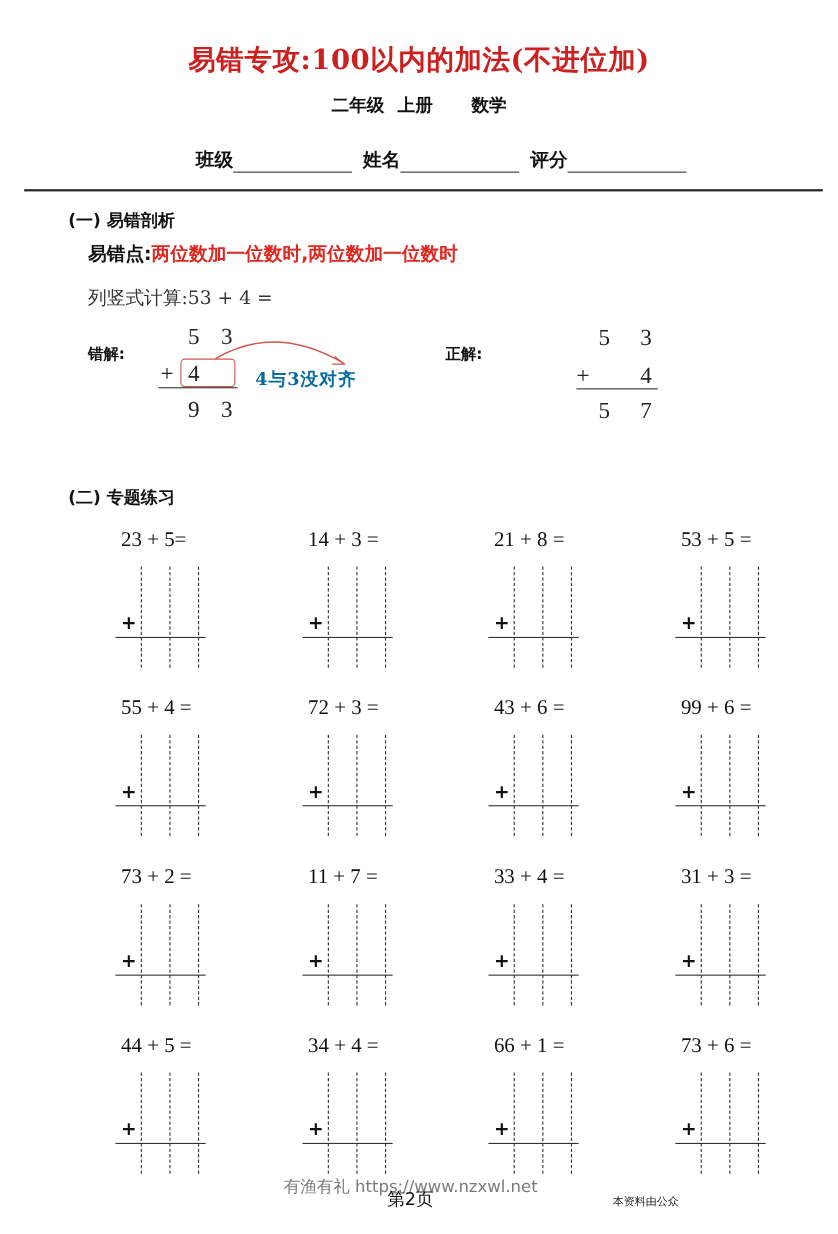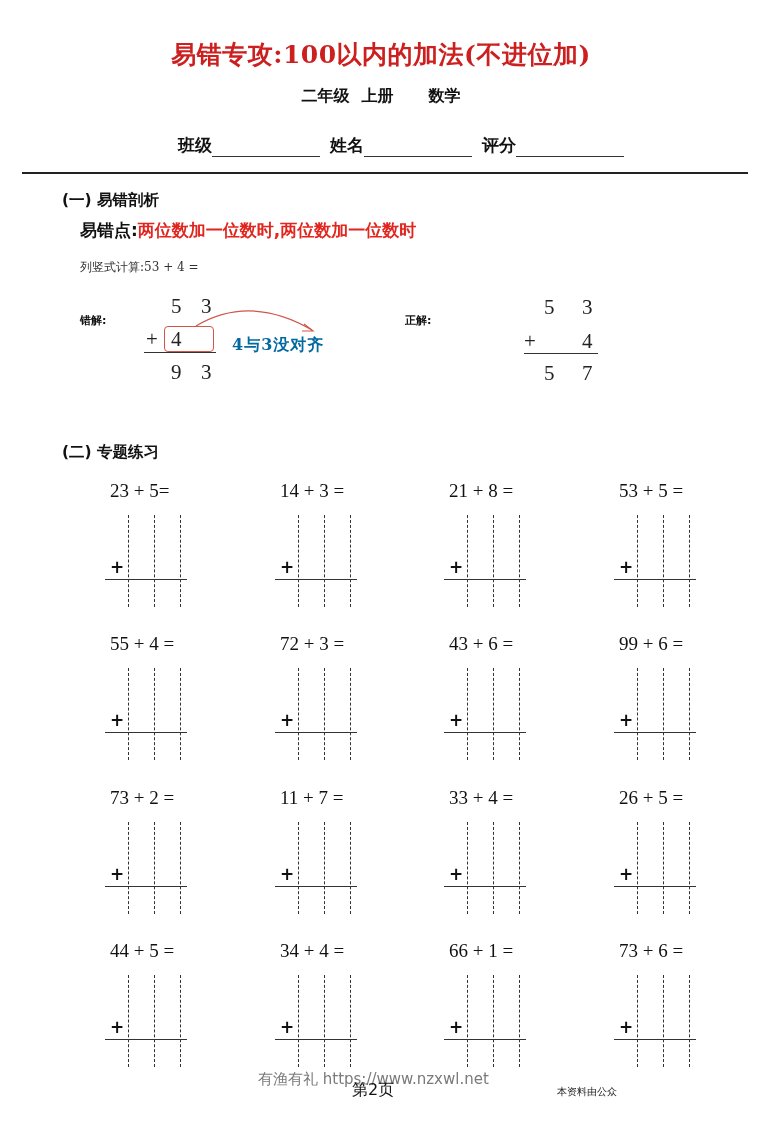--- a/index.html
+++ b/index.html
@@ -10,22 +10,22 @@
            font-weight:bold; font-size:25px; letter-spacing:0.5px; }
   .subtitle { left:0; width:762px; top:86px; text-align:center; font-weight:bold; font-size:16px; word-spacing:6px; }
   .subtitle span { margin:16px 6px; }
   .info { top:134px; left:178px; font-size:17px; font-weight:bold; display:flex; align-items:flex-end; }
   .info .lbl { white-space:nowrap; }
   .info .blank { display:inline-block; border-bottom:1.5px solid #333; height:18px; margin-right:10px; }
   .rule { left:22px; width:726px; top:172px; height:0; border-top:2px solid #222; }
   .sec-h { font-weight:bold; font-size:15.5px; }
   .err-line { top:219px; left:80px; font-size:17px; font-weight:bold; }
   .err-line .red { color:#e0261e; }
-  .calc-line { top:259px; left:80px; font-size:12px; font-family:"DejaVu Serif", serif; color:#333; }
-  .sol-label { font-weight:bold; font-size:11px; }
+  .calc-line { top:259px; left:80px; font-size:17px; font-family:"DejaVu Serif", serif; color:#333; }
+  .sol-label { font-weight:bold; font-size:14px; }
   .digit { font-family:"Liberation Serif", serif; font-size:21px; color:#222; line-height:1; }
   .hline { height:0; border-top:1.6px solid #333; }
   .note { font-family:"DejaVu Serif", serif; color:#0369a1; font-size:16px; font-weight:bold; letter-spacing:1px; }
   .eq { font-family:"Liberation Serif", serif; font-size:19px; color:#111; white-space:nowrap; line-height:1; }
   .dash { width:0; border-left:1.5px dashed #333; }
   .plus { font-size:17px; font-weight:bold; line-height:1; }
   .footer-wm { top:1070px; left:258px; font-size:15px; color:#7a7a7a; }
   .footer-page { top:1080px; left:352px; font-size:16px; color:#111; }
   .footer-note { top:1085px; left:557px; font-size:10px; color:#222; font-family:"DejaVu Serif", serif; }
 </style>
@@ -172,21 +172,21 @@
     <div class="abs" style="left: 0px; top: 0px;">
       <div class="abs eq" style="left: 449px; top: 788px;">33 + 4 =</div>
       <div class="abs dash" style="left: 467px; top: 822px; height: 92px;"></div>
       <div class="abs dash" style="left: 493px; top: 822px; height: 92px;"></div>
       <div class="abs dash" style="left: 519px; top: 822px; height: 92px;"></div>
       <div class="abs plus" style="left: 449px; top: 866px;">+</div>
       <div class="abs" style="left: 459px; top: 822px; width: 68px; height: 92px;"></div>
       <div class="abs hline" style="left: 444px; top: 886px; width: 82px;"></div>
     </div>
     <div class="abs" style="left: 0px; top: 0px;">
-      <div class="abs eq" style="left: 619px; top: 788px;">26 + 5 =</div>
+      <div class="abs eq" style="left: 619px; top: 788px;">31 + 3 =</div>
       <div class="abs dash" style="left: 637px; top: 822px; height: 92px;"></div>
       <div class="abs dash" style="left: 663px; top: 822px; height: 92px;"></div>
       <div class="abs dash" style="left: 689px; top: 822px; height: 92px;"></div>
       <div class="abs plus" style="left: 619px; top: 866px;">+</div>
       <div class="abs" style="left: 629px; top: 822px; width: 68px; height: 92px;"></div>
       <div class="abs hline" style="left: 614px; top: 886px; width: 82px;"></div>
     </div>
     <div class="abs" style="left: 0px; top: 0px;">
       <div class="abs eq" style="left: 110px; top: 941px;">44 + 5 =</div>
       <div class="abs dash" style="left: 128px; top: 975px; height: 92px;"></div>

